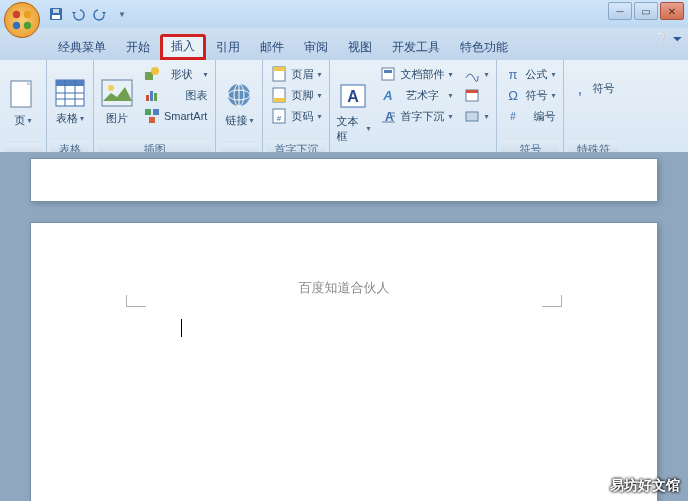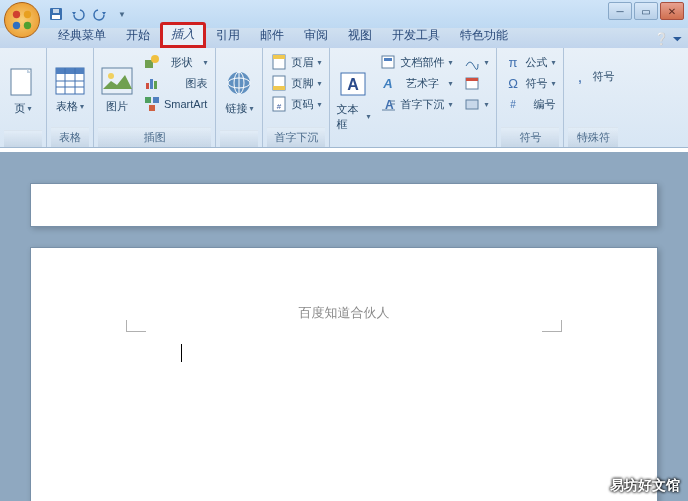--- a/index.html
+++ b/index.html
@@ -8,39 +8,39 @@
 .titlebar { height: 28px; background: linear-gradient(#cfe4f8, #bed9f2); display: flex; align-items: center; position: relative; }
 .office-btn { width: 36px; height: 36px; border-radius: 50%; background: radial-gradient(#f8d078, #e89020); border: 1px solid #a86018; position: absolute; left: 4px; top: 2px; z-index: 10; display:flex; align-items:center; justify-content:center; }
 .office-btn svg { width:22px; height:22px; }
 .qat { margin-left: 48px; display: flex; gap: 6px; align-items: center; }
 .qat-item { width: 16px; height: 16px; display:flex; align-items:center; justify-content:center; color:#2a5a9a; }
 .title { position: absolute; left: 50%; transform: translateX(-50%); font-size: 12px; color: #2a4a6a; }
 .win-controls { position: absolute; right: 4px; top: 2px; display: flex; gap: 2px; }
 .win-btn { width: 24px; height: 18px; background: linear-gradient(#d8e8f8, #b8d0e8); border: 1px solid #88a8c8; border-radius: 2px; font-size: 10px; display:flex; align-items:center; justify-content:center; color:#2a4a6a; }
 .win-btn:last-child { background: linear-gradient(#e8a090, #d07050); border-color:#a85040; color:#5a2a20; }
 
-.tabs { height: 20px; background: linear-gradient(#d0e0f0, #c0d4ec); display: flex; align-items: flex-end; padding-left: 48px; font-size: 12px; position: relative; }
+.tabs { height: 32px; background: linear-gradient(#d0e0f0, #c0d4ec); display: flex; align-items: flex-end; padding-left: 48px; font-size: 12px; position: relative; }
 .tab { padding: 3px 10px 4px; color: #2a4a7a; cursor: pointer; }
 .tab.active { background: #e8f0f8; border: 1px solid #8aa8c8; border-bottom: none; border-radius: 3px 3px 0 0; }
-.tab.highlighted { border: 3px solid #d02020; padding: 1px 8px 2px; font-style: italic; }
+.tab.highlighted { border: 3px solid #d02020; padding: 1px 8px 2px; }
 .tabs-right { position: absolute; right: 6px; top: 4px; color:#2a5a9a; font-size:12px; }
 
 .ribbon { height: 100px; background: linear-gradient(#e8f0f8, #d8e6f4); border-bottom: 1px solid #a0b8d0; display: flex; }
 .group { border-right: 1px solid #b0c4da; display: flex; flex-direction: column; padding: 4px 4px 0; }
 .group-body { flex: 1; display: flex; gap: 4px; }
 .group-label { text-align: center; font-size: 11px; color: #4a6a8a; padding: 2px 0; background: linear-gradient(rgba(255,255,255,.2), rgba(160,180,200,.3)); border-top:1px solid rgba(255,255,255,.3); }
 .big-btn { width: 38px; display: flex; flex-direction: column; align-items: center; justify-content: center; gap: 2px; padding: 2px; border-radius: 3px; }
 .big-icon { width: 32px; height: 32px; display:flex; align-items:center; justify-content:center; }
 .btn-label { font-size: 11px; color: #2a4a6a; display:flex; align-items:center; gap:2px; }
 .small-btns { display: flex; flex-direction: column; gap: 1px; }
 .small-btn { display: flex; align-items: center; gap: 4px; font-size: 11px; color: #2a4a6a; padding: 2px 4px; border-radius: 2px; white-space: nowrap; justify-content: space-between; }
 .sm-icon { width: 16px; height: 16px; display:inline-flex; align-items:center; justify-content:center; }
 .drop-arrow { font-size: 8px; color:#4a6a8a; }
 
-.doc-area { position: absolute; top: 152px; left: 0; right: 0; bottom: 0; background: #8fa8c0; padding: 31px 30px; overflow: hidden; }
+.doc-area { position: absolute; top: 152px; left: 0; right: 0; bottom: 0; background: #8fa8c0; padding: 6px 30px; overflow: hidden; }
 .page { background: #fff; border: 1px solid #7890a8; box-shadow: 2px 2px 6px rgba(0,0,0,.2); margin-bottom: 20px; }
 .page.partial-top { height: 44px; }
 .page.main { height: 280px; position: relative; padding: 50px 100px; }
 .header-text { position: absolute; top: 56px; left: 50%; transform: translateX(-50%); font-size: 13px; color: #8a8a8a; }
 .header-marks { position: absolute; top: 72px; left: 95px; right: 95px; display:flex; justify-content:space-between; }
 .hmark { width: 20px; height: 12px; border-bottom: 1px solid #b0b0b0; }
 .hmark.l { border-left: 1px solid #b0b0b0; }
 .hmark.r { border-right: 1px solid #b0b0b0; }
 .cursor { position: absolute; top: 96px; left: 150px; width: 1px; height: 18px; background: #000; }
 .ruler-left { position: absolute; left: 4px; top: 152px; bottom: 0; width: 18px; background: linear-gradient(90deg, #d8e4f0, #c8d8ea); border-right: 1px solid #a0b8d0; }

